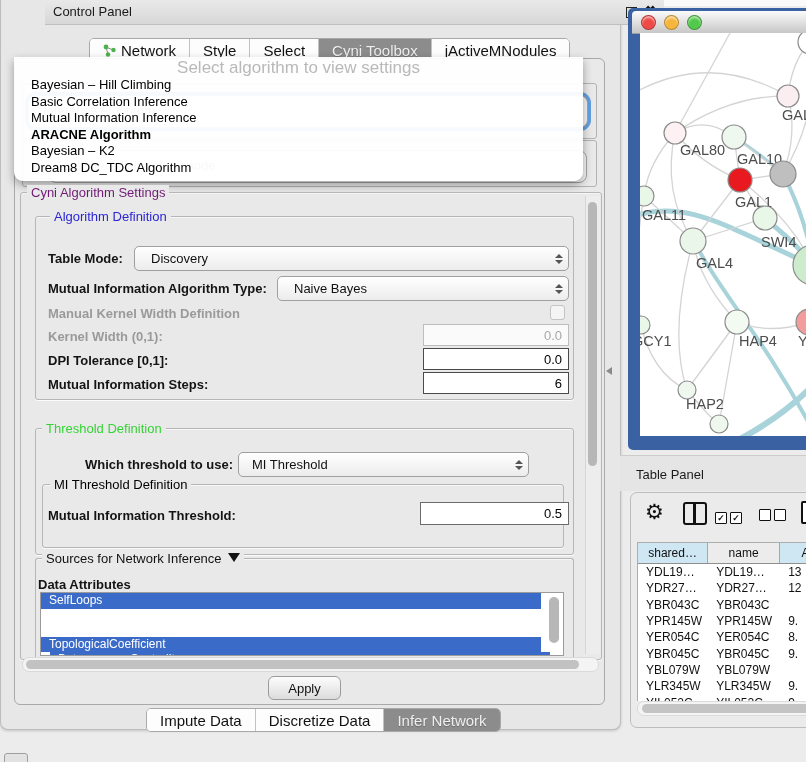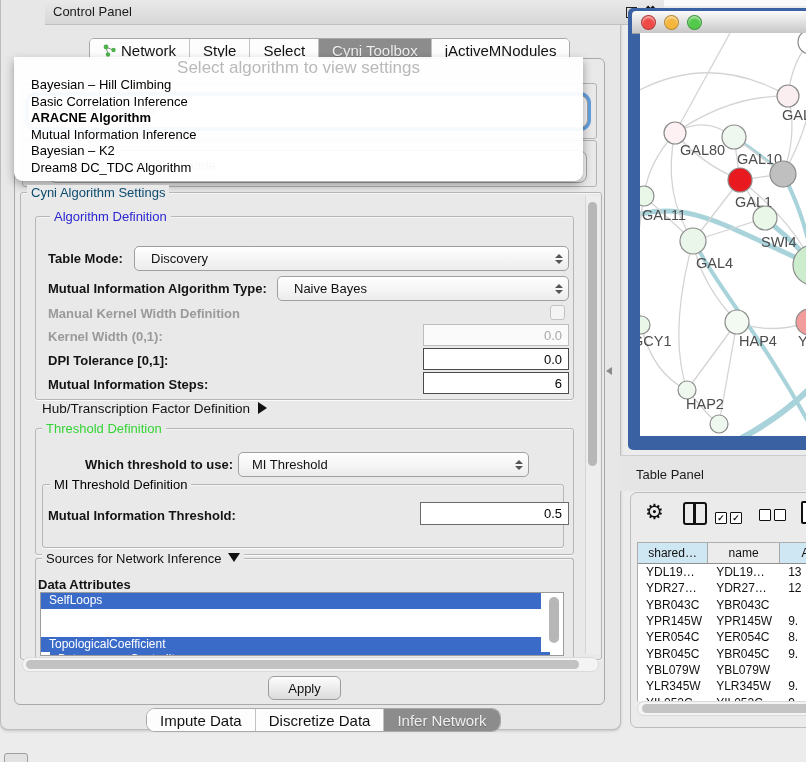--- a/index.html
+++ b/index.html
@@ -142,29 +142,29 @@
   <div class="abs underbox" style="left:22px;top:140px;width:573px;height:45px;"></div>
   <div class="abs under-combo" style="left:48px;top:150px;width:537px;height:31px;">
     <div class="lbl" style="color:#8d8d8d;padding:7px 0 0 14px;">galFiltered.sif default node</div>
   </div>
 
   <div id="algo-popup" class="abs">
     <div id="algo-placeholder">Select algorithm to view settings</div>
     <div id="algo-options">
         <div class="popup-opt">Bayesian – Hill Climbing</div>
         <div class="popup-opt">Basic Correlation Inference</div>
+        <div class="popup-opt">Mutual Information Inference</div>
         <div class="popup-opt b">ARACNE Algorithm</div>
-        <div class="popup-opt">Mutual Information Inference</div>
         <div class="popup-opt">Bayesian – K2</div>
         <div class="popup-opt">Dream8 DC_TDC Algorithm</div>
       </div>
   </div>
 
   <div class="abs groupbox" style="left:20px;top:192px;width:580px;height:466px;"></div>
-  <div class="grouplabel abs" style="left:27px;top:185px;color:#0c4a6e;">Cyni Algorithm Settings</div>
+  <div class="grouplabel abs" style="left:27px;top:185px;color:#701a75;">Cyni Algorithm Settings</div>
 
   <div class="abs sb-track-v" style="left:585px;top:196px;width:14px;height:458px;">
     <div class="sb-thumb abs" style="left:2px;top:6px;width:9px;height:264px;"></div>
   </div>
 
   <div class="abs groupbox" style="left:35px;top:216px;width:537px;height:182px;"></div>
   <div class="grouplabel abs" style="left:42px;top:209px;color:#2b25d2;margin-left:8px;">Algorithm Definition</div>
 
   <div class="abs lbl b" style="left:48px;top:251px;">Table Mode:</div>
   <div class="abs combo" style="left:134px;top:246px;width:433px;height:23px;">
@@ -195,23 +195,20 @@
   <div class="abs lbl b" style="left:48px;top:353px;">DPI Tolerance [0,1]:</div>
   <div class="abs field" style="left:423px;top:348px;width:132px;height:20px;">
     <span>0.0</span>
   </div>
 
   <div class="abs lbl b" style="left:48px;top:377px;">Mutual Information Steps:</div>
   <div class="abs field" style="left:423px;top:372px;width:132px;height:20px;">
     <span>6</span>
   </div>
 
-  <div class="abs lbl" style="left:42px;top:401px;font-size:13.5px;">
-    <span>Hub/Transcription Factor Definition</span><span class="tri-right"></span>
-  </div>
 
   <div class="abs groupbox" style="left:35px;top:428px;width:537px;height:125px;"></div>
   <div class="grouplabel abs" style="left:42px;top:421px;color:#35d435;">Threshold Definition</div>
 
   <div class="abs lbl b" style="left:85px;top:457px;">Which threshold to use:</div>
   <div class="abs combo" style="left:238px;top:452px;width:289px;height:23px;">
     <div class="txt" style="padding-left:13px;">MI Threshold</div>
     <div class="arr">
         <div class="tri-up"></div>
         <div class="tri-dn"></div>
@@ -242,21 +239,21 @@
   </div>
 
   <div class="abs sb-track-h" style="left:22px;top:657px;width:575px;height:13px;">
     <div class="sb-thumb abs" style="left:3px;top:2px;width:553px;height:9px;background:#c2c2c2;"></div>
   </div>
 
   <div id="apply-btn" class="abs" style="left:268px;top:676px;width:71px;height:22px;">
     <span>Apply</span>
   </div>
 
-  <div class="abs segbar" id="bottom-tabbar" style="left:146px;top:708px;border-radius:9px;">
+  <div class="abs segbar" id="bottom-tabbar" style="left:146px;top:708px;">
       <div class="seg">
         <span>Impute Data</span>
       </div>
       <div class="seg">
         <span>Discretize Data</span>
       </div>
       <div class="seg sel">
         <span>Infer Network</span>
       </div>
     </div>

